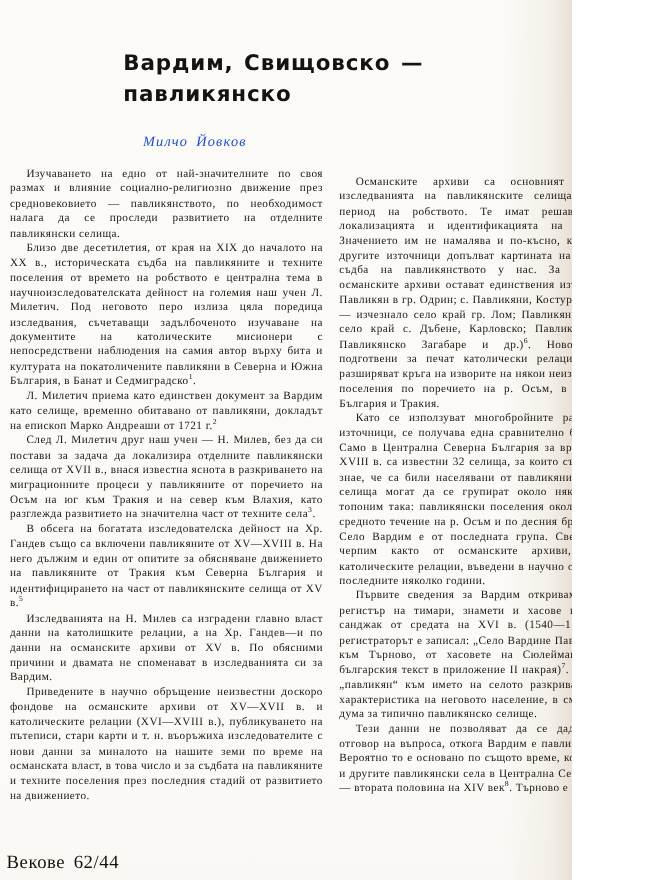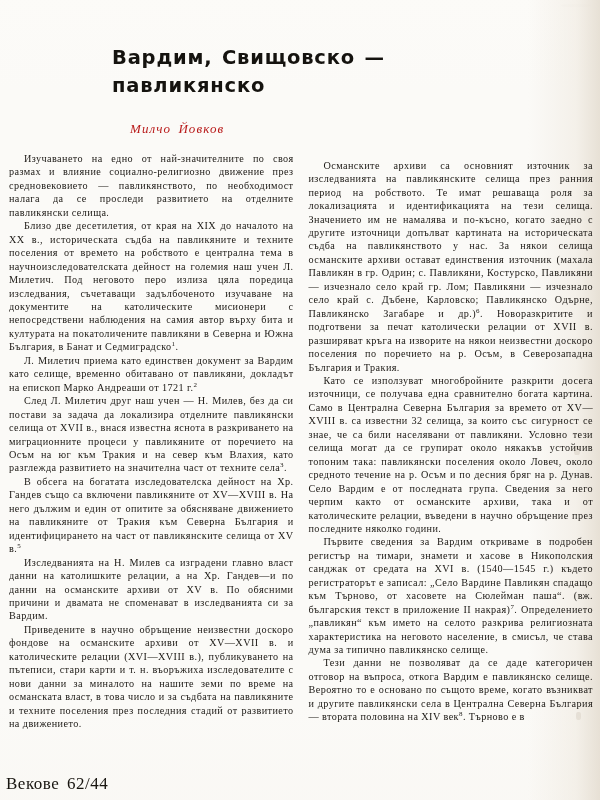--- a/index.html
+++ b/index.html
@@ -10,21 +10,21 @@
   body {
     width: 600px;
     height: 800px;
     overflow: hidden;
     font-family: "Liberation Serif", "DejaVu Serif", serif;
   }
 
   
   .page {
     position: relative;
-    width: 600px;
+    width: 520px;
     height: 800px;
     background: #fbfaf7;
     box-sizing: border-box;
     overflow: hidden;
   }
   
   .paper-tint {
     position: absolute;
     inset: 0;
     background:
@@ -67,21 +67,21 @@
     letter-spacing: 0.8px;
     color: #15130f;
     word-spacing: 2px;
   }
   .byline {
     margin: 22px 0 0 18px;
     font-family: "Liberation Serif", "DejaVu Serif", serif;
     font-style: italic;
     font-size: 13px;
     letter-spacing: 1.1px;
-    color: #b91c1c;
+    color: #1d4ed8;
     word-spacing: 3px;
   }
 
   
   .columns {
     position: absolute;
     left: 9px;
     top: 152px;
     width: 584px;
     display: flex;

